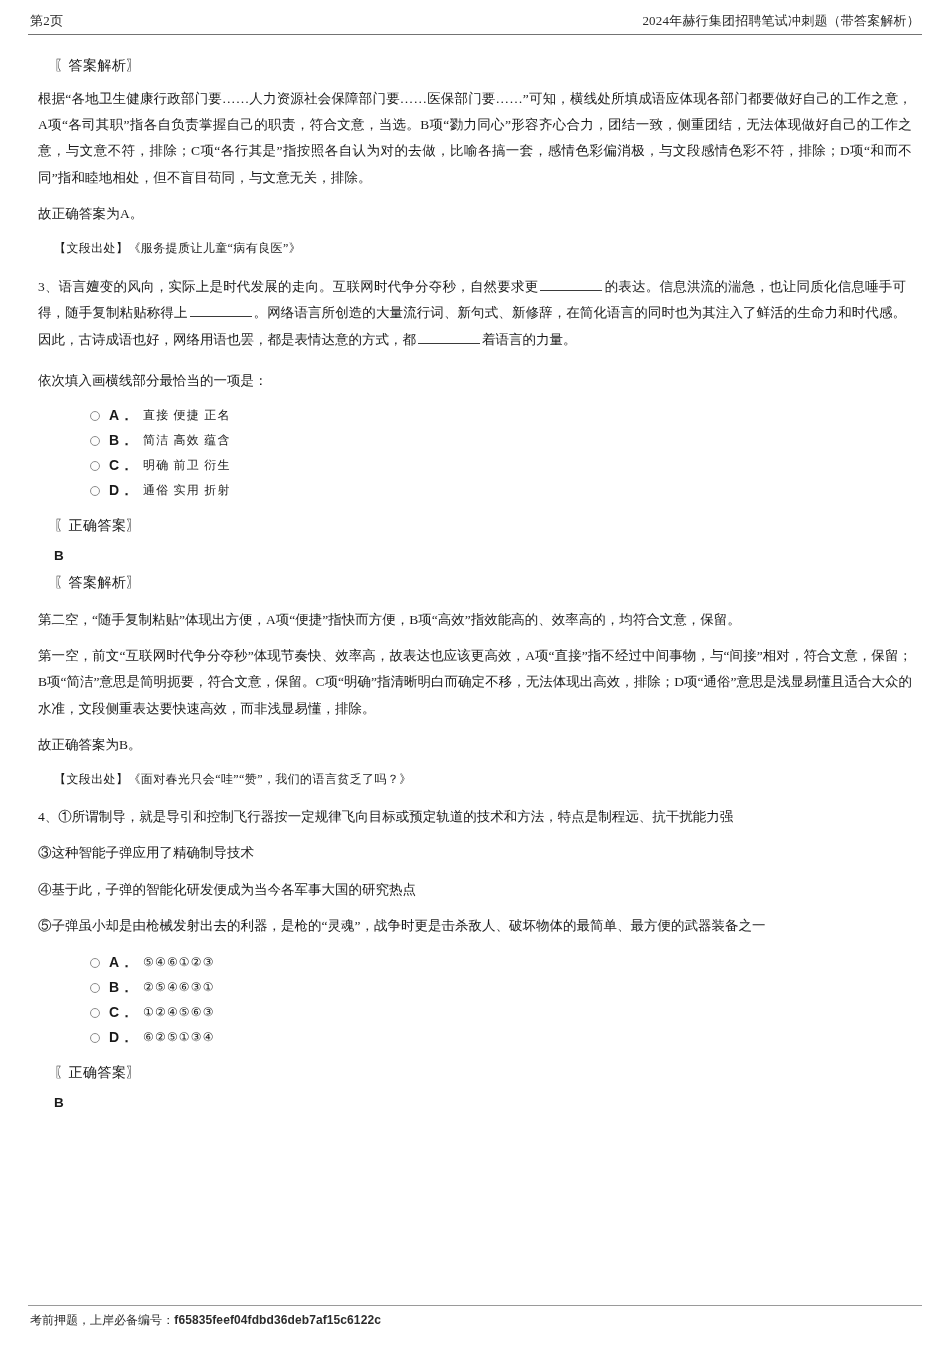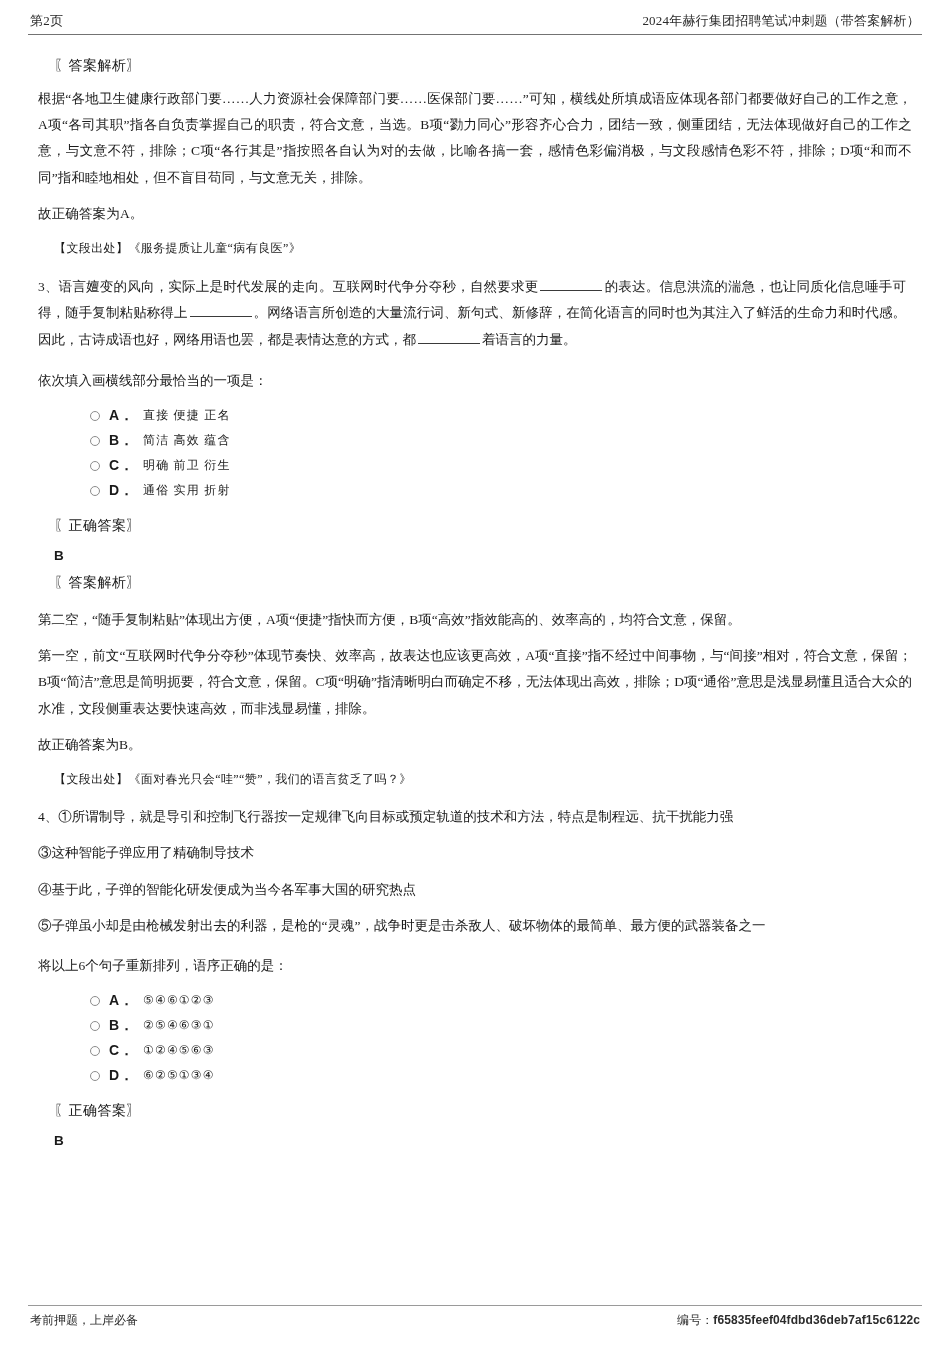--- a/index.html
+++ b/index.html
@@ -135,21 +135,20 @@
     margin: 10px 0 10px 0;
     text-align: justify;
     text-justify: inter-ideograph;
     line-height: 1.95;
   }
 
   
   .page-footer {
     border-top: 1px solid #9a9a9a;
     display: flex;
-    justify-content: space-between;
     align-items: center;
     padding: 6px 2px 16px 2px;
     font-size: 12px;
     color: #2b2b2b;
   }
   .page-footer .ftr-right {
     font-family: "Liberation Sans", sans-serif;
     letter-spacing: 0.1px;
   }
   .ftr-code {
@@ -209,21 +208,20 @@
     <div class="exp-para">第一空，前文“互联网时代争分夺秒”体现节奏快、效率高，故表达也应该更高效，A项“直接”指不经过中间事物，与“间接”相对，符合文意，保留；B项“简洁”意思是简明扼要，符合文意，保留。C项“明确”指清晰明白而确定不移，无法体现出高效，排除；D项“通俗”意思是浅显易懂且适合大众的水准，文段侧重表达要快速高效，而非浅显易懂，排除。</div>
     <div class="exp-para">故正确答案为B。</div>
 
     <div class="src-line"><span>【文段出处】</span><span>《面对春光只会“哇”“赞”，我们的语言贫乏了吗？》</span></div>
 
     <div class="q-sent"><span>4、</span><span>①所谓制导，就是导引和控制飞行器按一定规律飞向目标或预定轨道的技术和方法，特点是制程远、抗干扰能力强</span></div>
     <div class="q-sent">③这种智能子弹应用了精确制导技术</div>
     <div class="q-sent">④基于此，子弹的智能化研发便成为当今各军事大国的研究热点</div>
     <div class="q-sent">⑤子弹虽小却是由枪械发射出去的利器，是枪的“灵魂”，战争时更是击杀敌人、破坏物体的最简单、最方便的武器装备之一</div>
 
-    <div class="q-prompt">将以上6个句子重新排列，语序正确的是：</div>
 
     <div class="options">
       <div class="option-row">
         <span class="radio"></span>
         <span class="opt-letter">A．</span>
         <span class="opt-text">⑤④⑥①②③</span>
       </div>
       <div class="option-row">
         <span class="radio"></span>
         <span class="opt-letter">B．</span>

